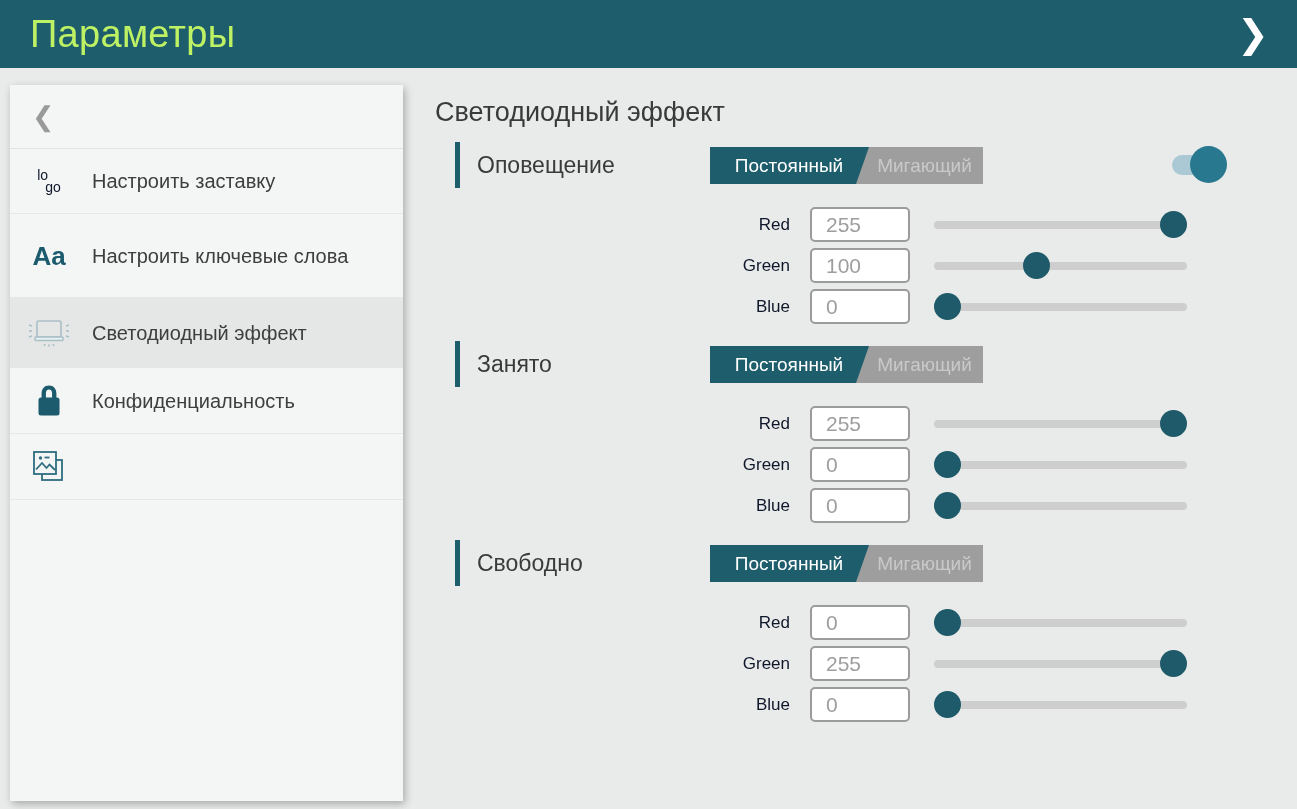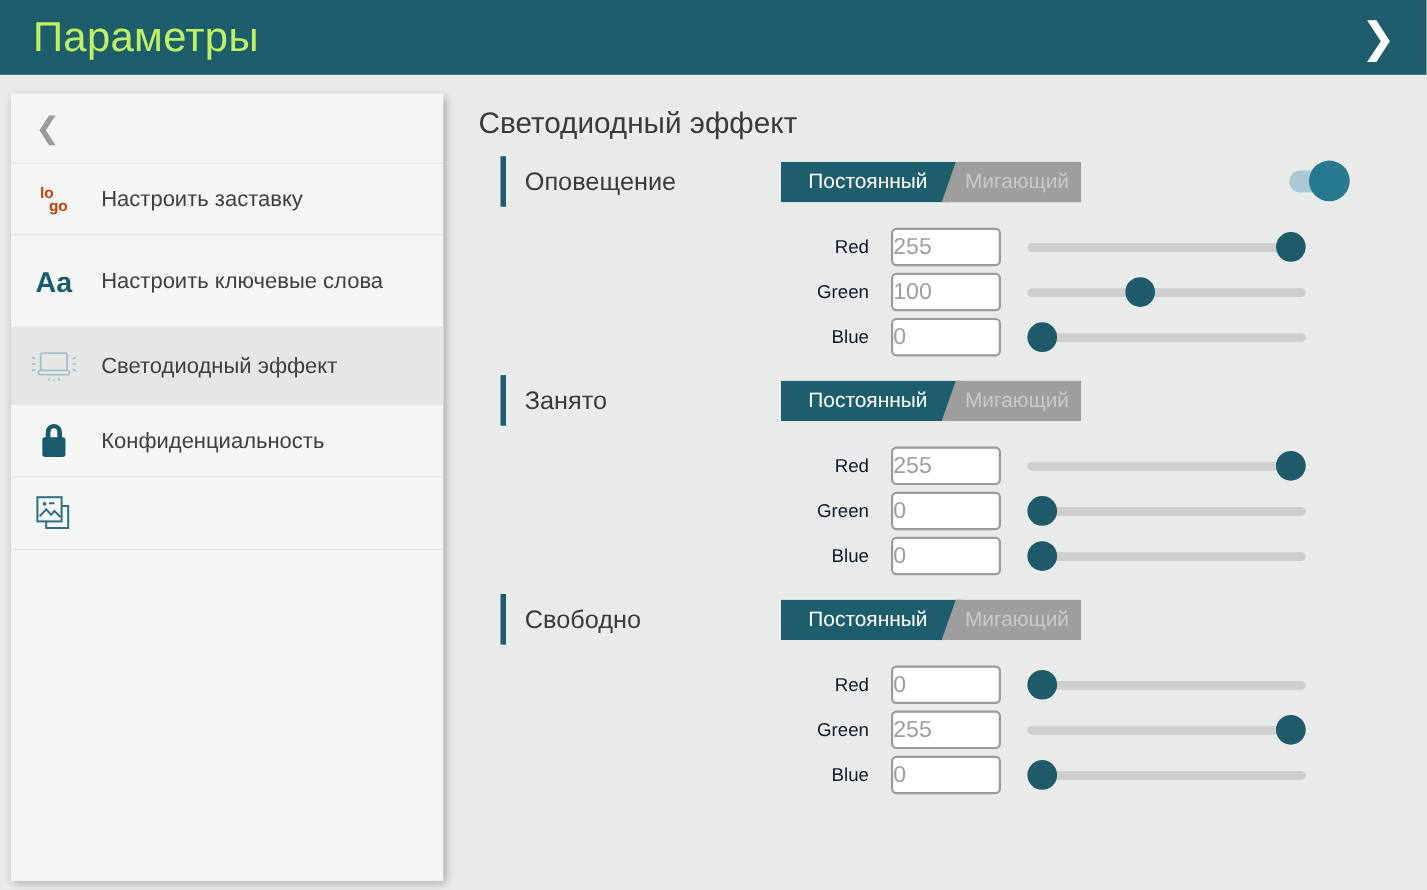--- a/index.html
+++ b/index.html
@@ -31,21 +31,21 @@
     border-bottom:1px solid #e2e2e2; cursor:pointer;
   }
   .back-glyph { color:#9a9a9a; font-size:27px; font-weight:700; }
   .side-item {
     display:flex; align-items:center; border-bottom:1px solid #e6e6e6; cursor:pointer;
   }
   .side-item.selected { background:#e5e6e6; }
   .h65{min-height:65px}.h84{min-height:84px}.h70{min-height:70px}.h66{min-height:66px}
   .icon-box { width:46px; margin-left:16px; display:flex; justify-content:center; align-items:center; flex-shrink:0; }
   .side-label { margin-left:20px; font-size:20px; color:#3e3e3e; line-height:26px; padding-right:10px; }
-  .logo-ic { display:flex; flex-direction:column; color:#c2410c; font-size:14px; line-height:12px; font-weight:700; }
+  .logo-ic { display:flex; flex-direction:column; color:#0f172a; font-size:14px; line-height:12px; font-weight:400; }
   .logo-ic .go { margin-left:8px; }
   .aa-ic { font-size:26px; font-weight:700; color:#1b5b6d; line-height:26px; }
 
   
   .main { position:absolute; left:435px; top:97px; width:862px; }
   .main-title { font-size:27px; font-weight:400; color:#3a3a3a; margin-bottom:14px; }
   .section { position:relative; margin-bottom:14px; }
   .section-head { position:relative; height:46px; display:flex; align-items:center;text-align:right; }
   .accent { position:absolute; left:20px; top:0; width:5px; height:46px; background:#1d5d6c; }
   .section-label { margin-left:42px; font-size:23px; color:#3a3a3a; }
@@ -59,21 +59,21 @@
 
   .toggle { position:absolute; right:70px; top:4px; width:55px; height:37px; cursor:pointer; }
   .toggle-track { position:absolute; left:0; top:9px; width:42px; height:20px; border-radius:10px; background:#abc9d4; }
   .toggle-knob  { position:absolute; right:0; top:0; width:37px; height:37px; border-radius:50%; background:#28798f; }
 
   .sliders { margin-top:16px; }
   .slider-row { display:flex; align-items:center; height:41px; }
   .ch-label { width:355px; text-align:right; font-size:17px; color:#0f172a; }
   .ch-input {
     margin-left:20px; width:100px; height:35px; border:2px solid #9b9b9b; border-radius:5px;
-    background:#ffffff; color:#9e9e9e; font-size:21px; padding-left:0;
+    background:#ffffff; color:#9e9e9e; font-size:21px; padding-left:14px;
     font-family:"Liberation Sans","DejaVu Sans",sans-serif; outline:none;
   }
   .slider { margin-left:24px; position:relative; width:253px; height:27px; cursor:pointer; }
   .slider .track { position:absolute; left:0; right:0; top:10px; height:8px; background:#cecece; border-radius:4px; }
   .slider .thumb { position:absolute; top:0; width:27px; height:27px; border-radius:50%; background:#1e5a69; }
 </style>
 </head>
 <body>
 
 <header class="app-header">

